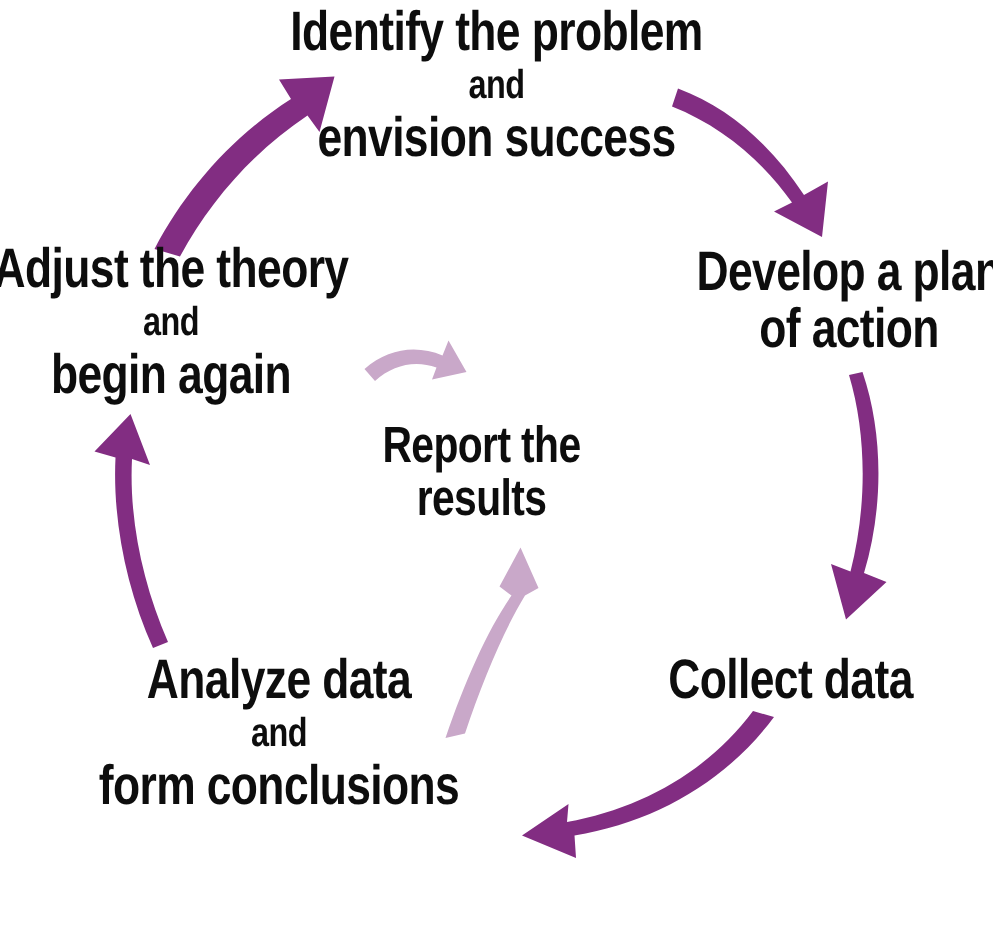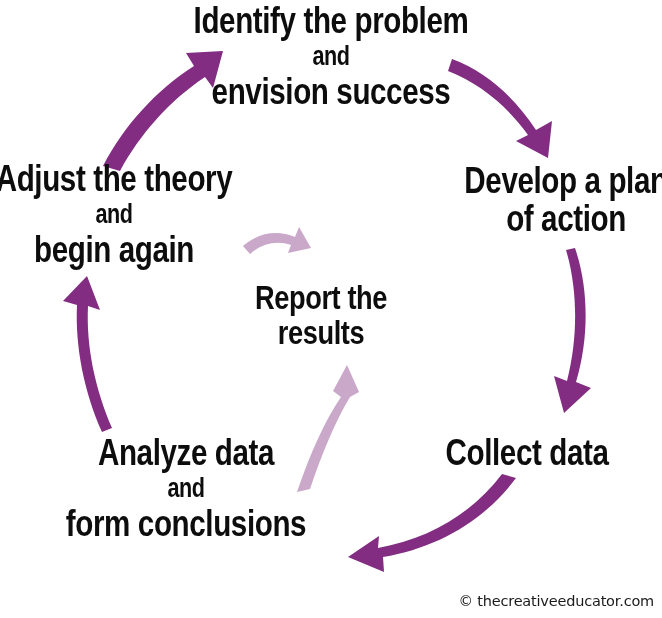--- a/index.html
+++ b/index.html
@@ -167,15 +167,14 @@
     <span class="main">Adjust the theory</span>
     <span class="conj">and</span>
     <span class="main">begin again</span>
   </div>
 
   <div class="label center" id="lbl-report">
     <span class="main">Report the</span>
     <span class="main">results</span>
   </div>
 
-  <div id="copyright">© thecreativeeducator.com</div>
 
 </div>
 
 </body></html>

